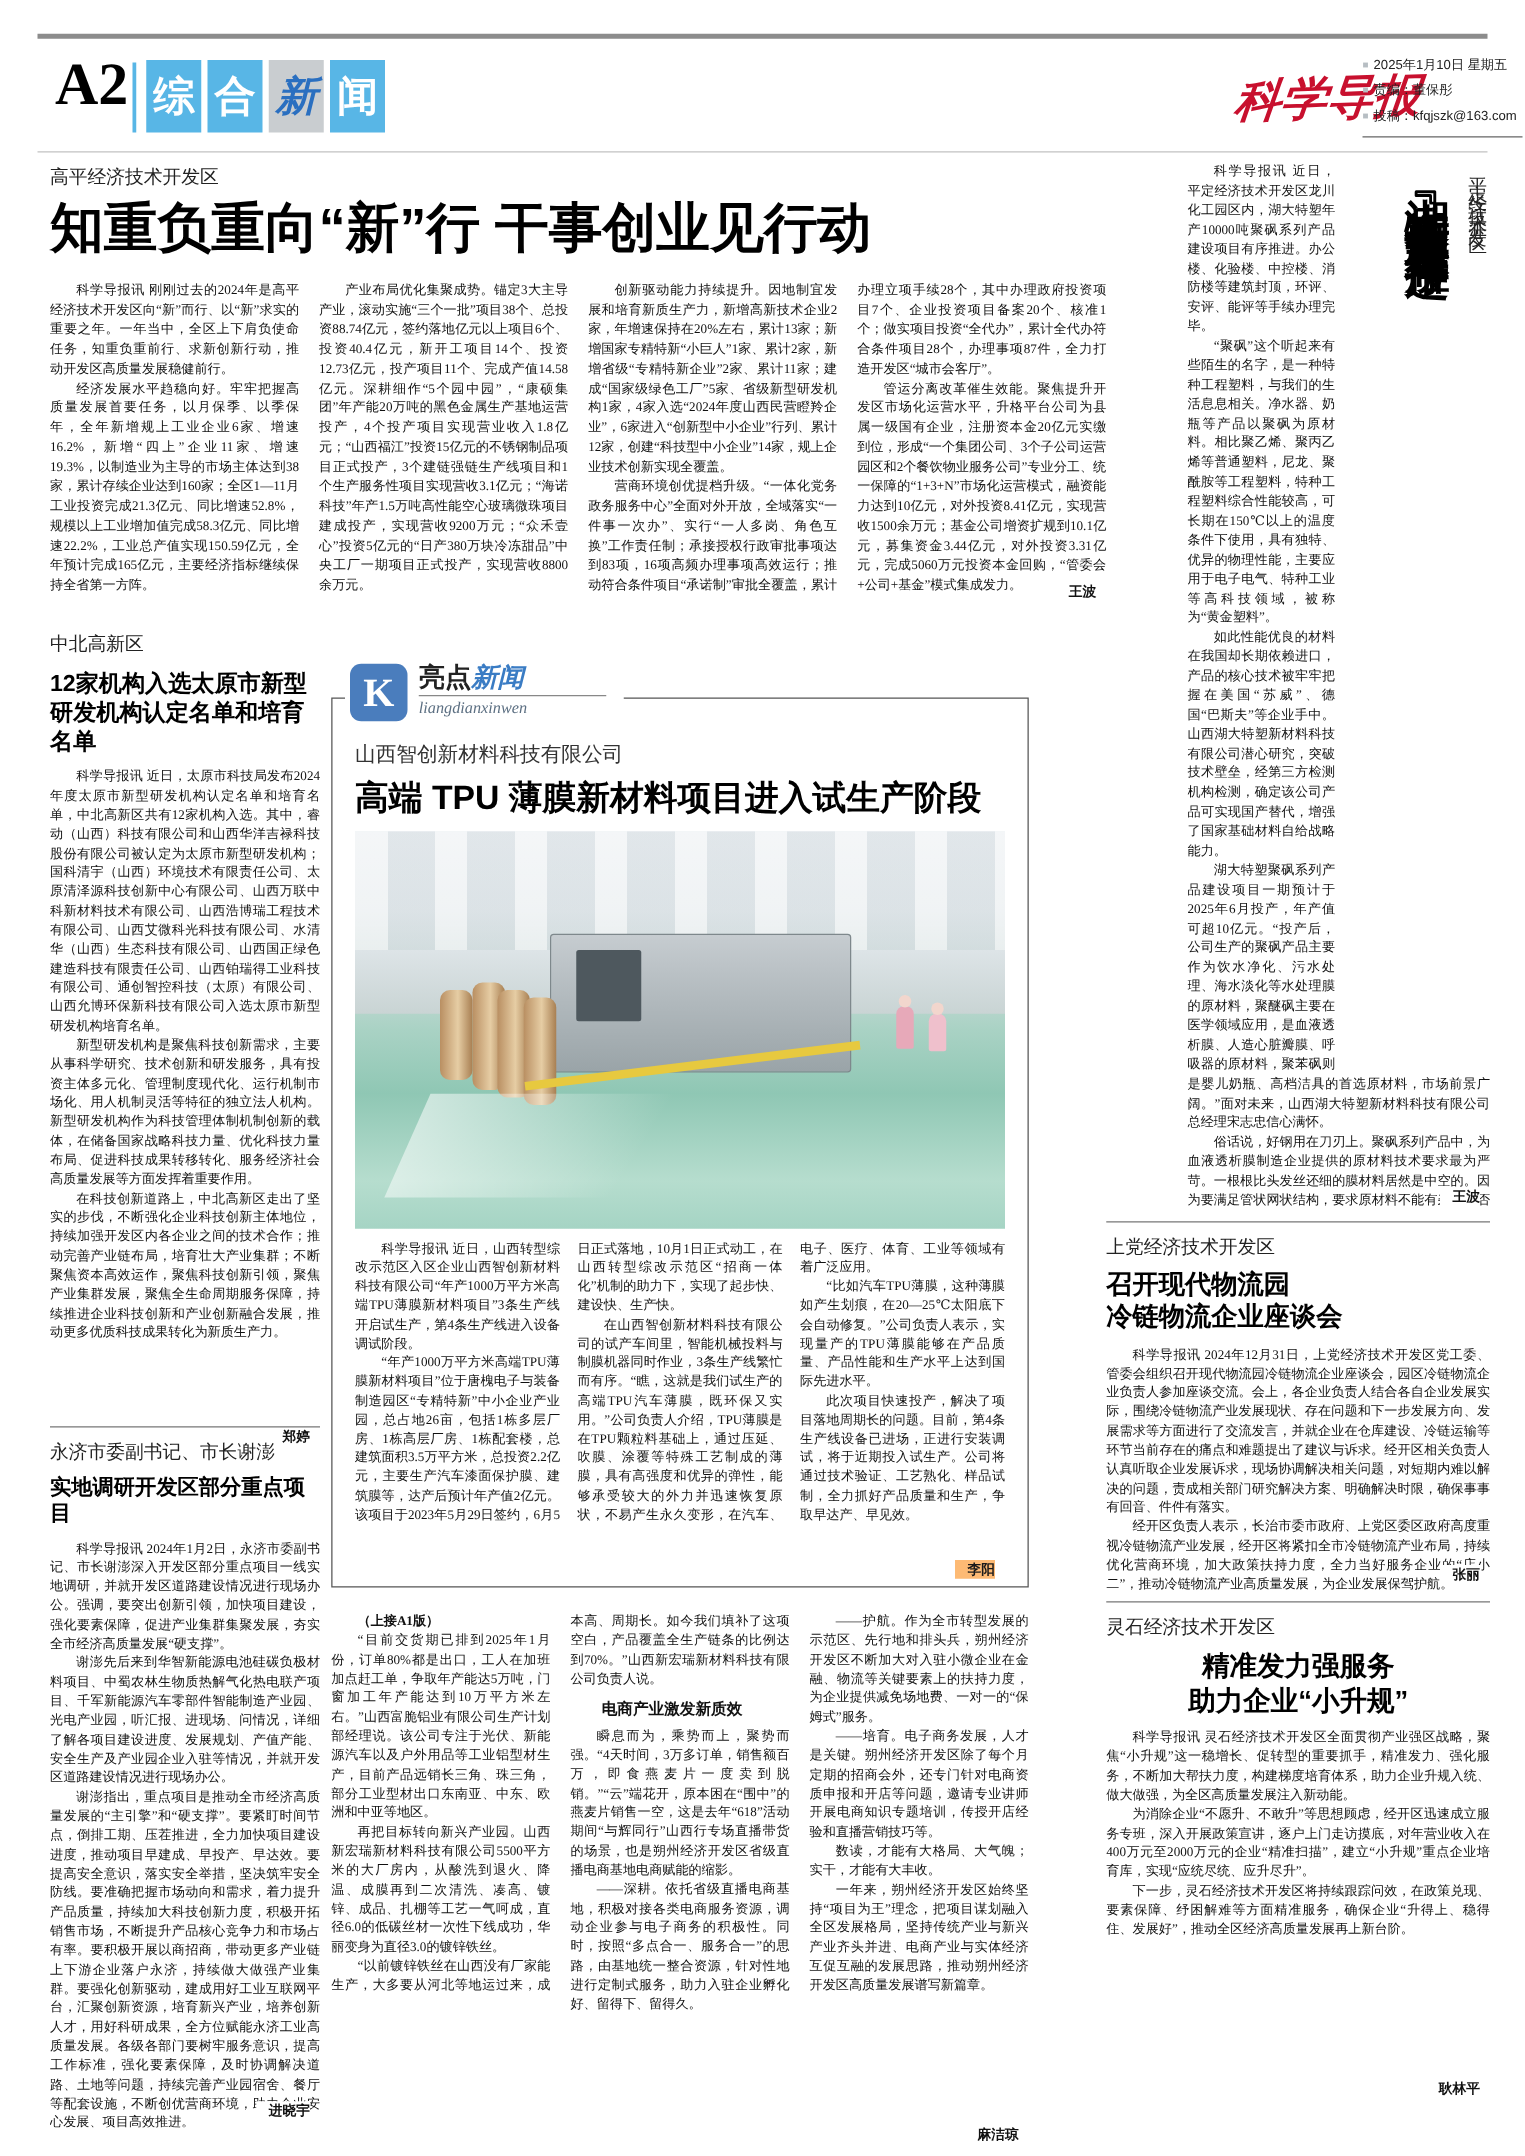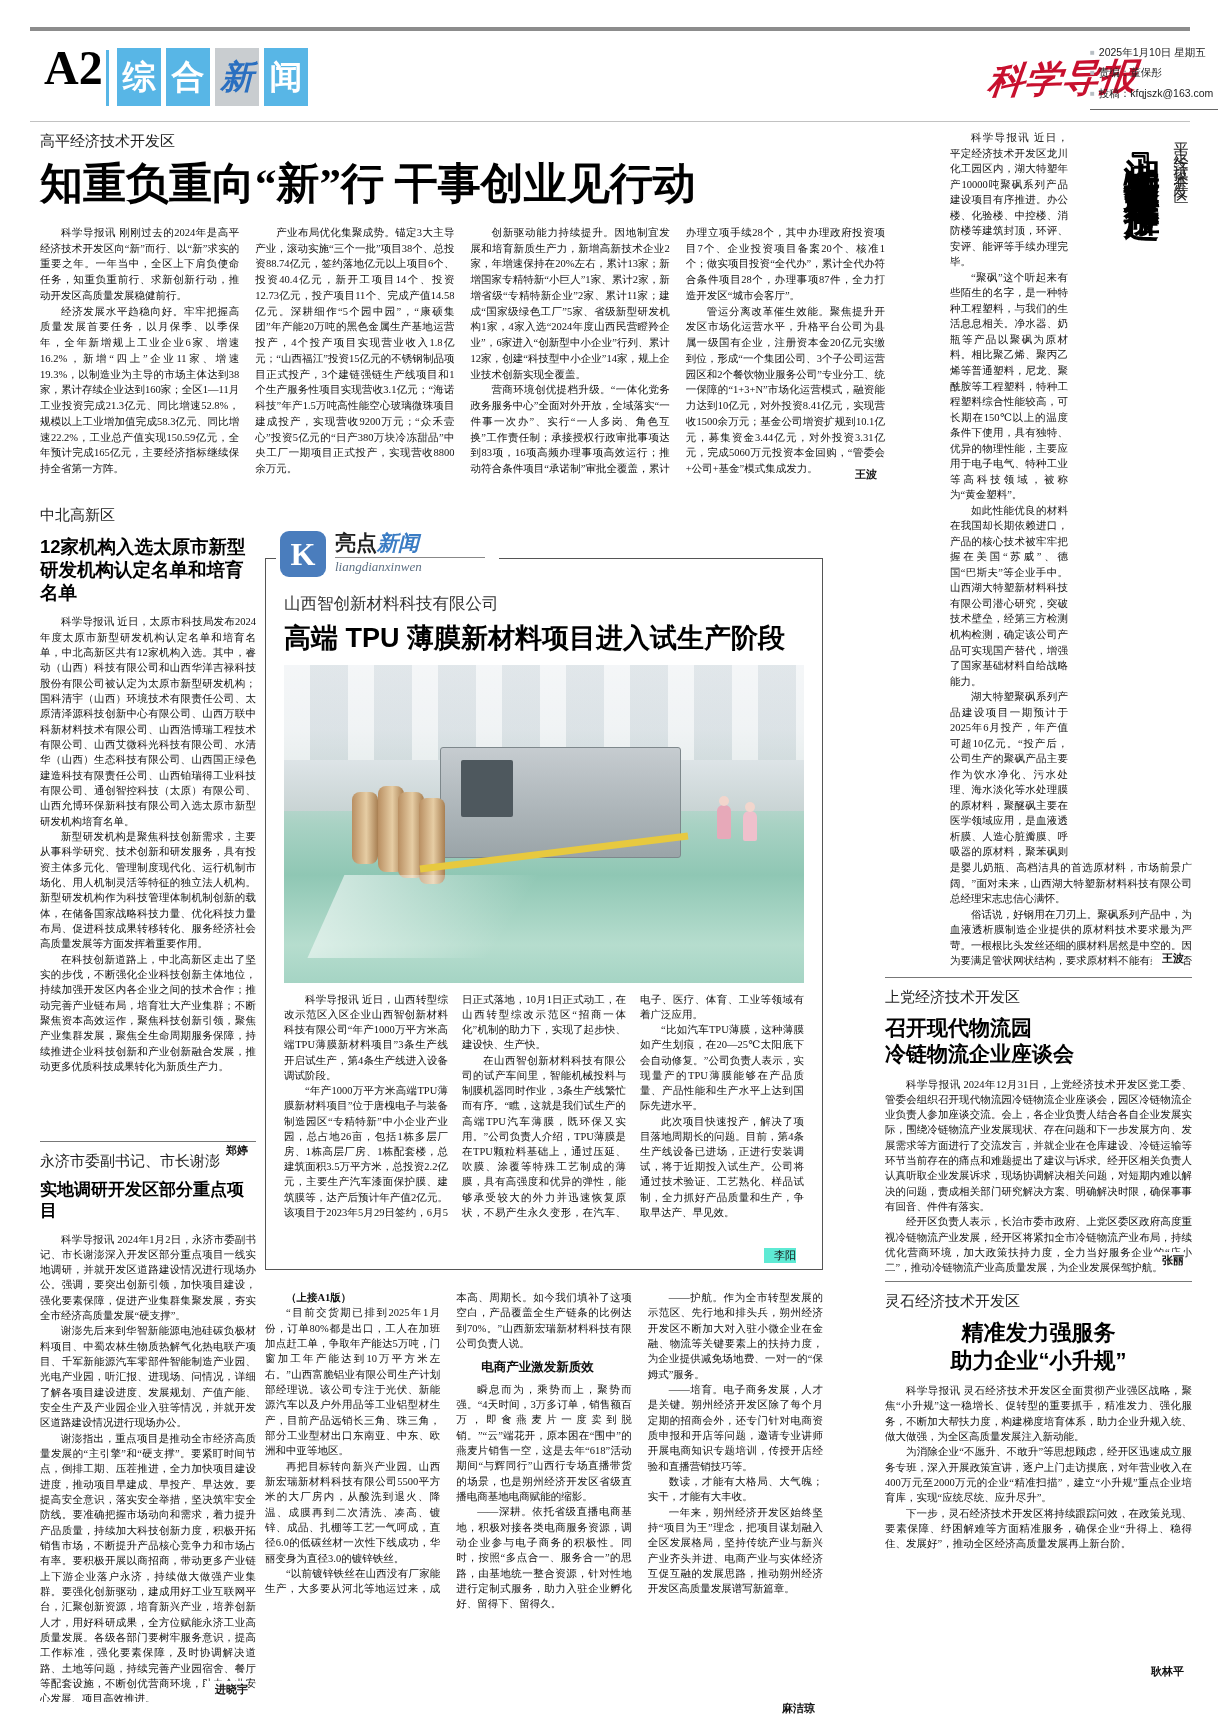--- a/index.html
+++ b/index.html
@@ -26,21 +26,21 @@
   .kicker{font-size:15px;color:#222;}
   .headline{font-weight:900;color:#000;line-height:1.25;}
   .body-text{font-family:"Liberation Serif","DejaVu Serif",serif;text-align:justify;color:#111;}
   .body-text p{margin:0;text-indent:2em;}
   .byline-abs{position:absolute;right:8px;bottom:4px;background:#fff;padding-left:10px;
               font-weight:bold;font-size:11px;font-family:"Liberation Serif","DejaVu Serif",serif;}
   .divider{position:absolute;border-top:1px solid #777;}
 
   
   .art-gaoping{position:absolute;left:40px;top:132px;width:845px;height:372px;}
-  .gp-headline{font-size:43px;margin-top:6px;letter-spacing:0px;white-space:nowrap;font-family:Liberation Serif, serif;}
+  .gp-headline{font-size:43px;margin-top:6px;letter-spacing:0px;white-space:nowrap;}
   .gp-body{position:relative;margin-top:14px;height:262px;overflow:hidden;
            column-count:4;column-gap:16px;font-size:10.5px;line-height:1.5;}
 
   
   .art-pd{position:absolute;left:950px;top:130px;width:242px;height:840px;}
   .pd-wrap{position:relative;height:100%;overflow:hidden;font-size:10.5px;line-height:1.48;}
   .pd-float{float:right;width:114px;height:714px;margin-left:10px;margin-bottom:10px;
             display:flex;flex-direction:row;justify-content:flex-end;gap:9px;}
   .pd-headline{writing-mode:vertical-rl;font-family:"Liberation Serif","DejaVu Serif",serif;
                font-weight:900;font-size:36px;line-height:1.08;letter-spacing:3px;color:#000;}
@@ -66,22 +66,22 @@
   .badge-text{margin-left:9px;}
   .badge-title{font-size:21px;line-height:1.1;}
   .badge-title .b1{font-weight:900;color:#222;}
   .badge-title .b2{color:#3a7cc4;font-family:"Liberation Serif","DejaVu Serif",serif;font-style:italic;font-weight:bold;}
   .badge-sub{font-family:"Liberation Serif","DejaVu Serif",serif;font-style:italic;color:#5c6f82;
              font-size:13px;border-top:1.5px solid #888;margin-top:2px;padding-top:1px;min-width:150px;}
   .ft-kicker{margin-top:34px;font-size:16.5px;color:#333;}
   .ft-headline{font-size:27px;margin:7px 0 9px 0;}
   .ft-body{position:relative;margin-top:9px;height:230px;overflow:hidden;
            column-count:3;column-gap:14px;font-size:10.5px;line-height:1.45;}
-  .ft-byline{position:absolute;right:26px;bottom:6px;background:#5eead4;padding-left:10px;
-             font-weight:normal;font-size:11px;font-family:"Liberation Serif","DejaVu Serif",serif;}
+  .ft-byline{position:absolute;right:26px;bottom:6px;background:#fdba74;padding-left:10px;
+             font-weight:bold;font-size:11px;font-family:"Liberation Serif","DejaVu Serif",serif;}
 
   
   .photo{position:relative;height:318px;overflow:hidden;
          background:linear-gradient(180deg,#eaeef1 0%,#e2e8eb 20%,#cfdcdb 34%,#a9d2c4 50%,#8fc7b4 66%,#b6ddce 88%,#a5d4c4 100%);}
   .ph-ceiling{position:absolute;left:0;top:0;width:100%;height:34%;
               background:repeating-linear-gradient(90deg,rgba(255,255,255,.9) 0 26px,rgba(205,214,219,.55) 26px 64px);
               opacity:.55;}
   .ph-wall{position:absolute;left:0;top:30%;width:100%;height:16%;background:linear-gradient(180deg,#dde4e7,#c9d4d4);}
   .ph-machine{position:absolute;left:30%;top:26%;width:46%;height:34%;background:linear-gradient(180deg,#c6ccd0,#9aa4a8);
               border:1px solid #7e888c;border-radius:3px;}

